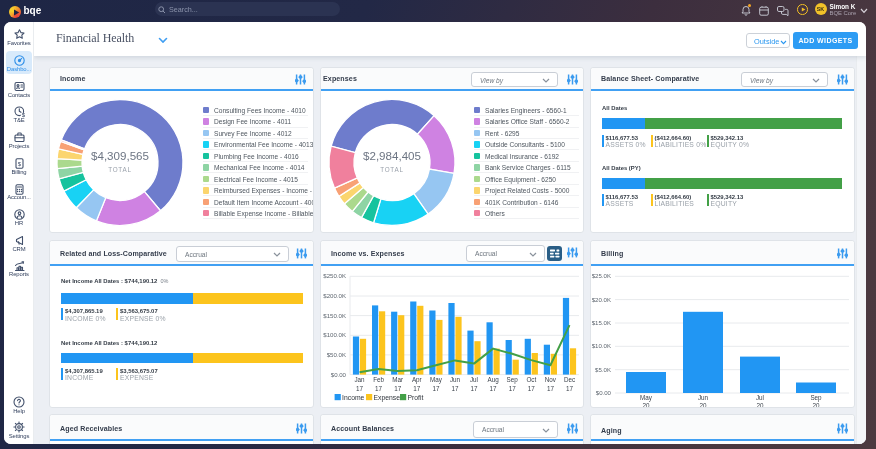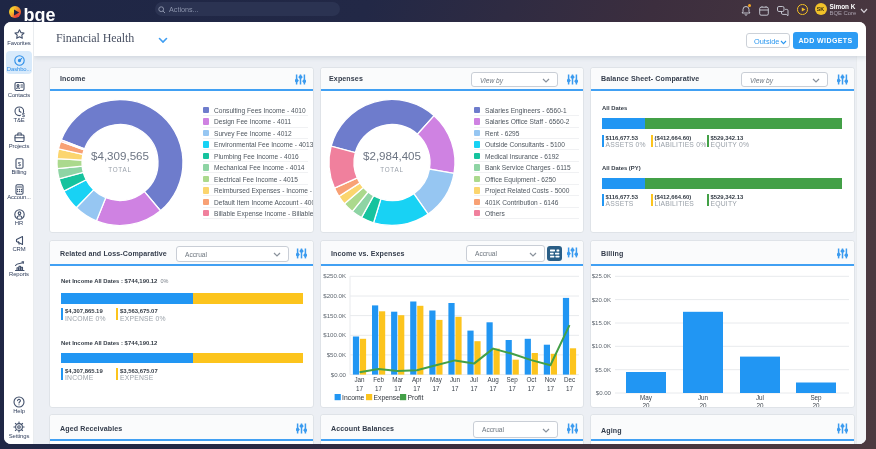--- a/index.html
+++ b/index.html
@@ -21,27 +21,27 @@
 .statv { font-size:5.9px; font-weight:bold; color:#333b45; white-space:nowrap; }
 .statl { font-size:6.8px; color:#9aa1a9; white-space:nowrap; letter-spacing:0.2px; }
 .bslab { position:absolute; font-size:5.9px; font-weight:bold; color:#333b45; }
 </style></head>
 <body>
 
 <div class="abs" style="left:9px;top:6.3px;width:12px;height:12px;border-radius:50%;background:conic-gradient(from 180deg, #ed4b3a 0%, #f5a12d 12%, #f5d32c 30%, #f5c42c 45%, #f2952e 62%, #ef5a35 78%, #e8433c 95%, #ed4b3a 100%);"></div>
 <svg class="abs" style="left:12.5px;top:9px" width="7" height="7" viewBox="0 0 7 7">
     <path d="M1 0.6 L6.2 3.5 L1 6.4 Z" fill="#1f2644"></path>
   </svg>
-<div class="abs" style="left:23.5px;top:4.5px;font-size:18px;font-weight:bold;color:#fff;letter-spacing:0px">bqe</div>
+<div class="abs" style="left:23.5px;top:4.5px;font-size:10px;font-weight:bold;color:#fff;letter-spacing:0px">bqe</div>
 <div class="abs" style="left:154.5px;top:2.3px;width:185px;height:14px;background:#2b3352;border-radius:7px;"></div>
 <svg class="abs" style="left:158px;top:5.5px" width="8" height="8" viewBox="0 0 8 8">
     <circle cx="3.2" cy="3.2" r="2.4" stroke="#8b93ab" stroke-width="1" fill="none"></circle>
     <path d="M5 5 L7 7" stroke="#8b93ab" stroke-width="1"></path>
   </svg>
-<div class="abs" style="left:169px;top:5.2px;font-size:7.2px;color:#8b93ab">Actions...</div>
+<div class="abs" style="left:169px;top:5.2px;font-size:7.2px;color:#8b93ab">Search...</div>
 
 <svg class="abs" style="left:741px;top:5px" width="10" height="11" viewBox="0 0 10 11">
     <path d="M5 1.5 a3 3 0 0 1 3 3 v2 l1 1.5 h-8 l1 -1.5 v-2 a3 3 0 0 1 3-3 Z M4 9.3 a1 1 0 0 0 2 0" stroke="#cfd3dd" stroke-width="0.9" fill="none" stroke-linejoin="round"></path>
   </svg>
 <div class="abs" style="left:747.5px;top:3.5px;width:3.4px;height:3.4px;border-radius:50%;background:#f6a623"></div>
 <svg class="abs" style="left:759px;top:5.5px" width="10" height="10" viewBox="0 0 10 10">
     <rect x="0.7" y="1.2" width="8.6" height="8" rx="1.4" stroke="#cfd3dd" stroke-width="0.9" fill="none"></rect>
     <path d="M0.7 4 h8.6 M3 1.2 V0.2 M7 1.2 V0.2" stroke="#cfd3dd" stroke-width="0.9" fill="none"></path>
   </svg>
 <svg class="abs" style="left:777px;top:5.5px" width="12" height="10" viewBox="0 0 12 10">
@@ -219,21 +219,21 @@
             <span class="lgtx">Default Item Income Account - 40000</span>
           </div>
           <div class="lgrow" style="top:140.0px">
             <span class="lgsq" style="background:#f0809d"></span>
             <span class="lgtx">Billable Expense Income - Billable Expe</span>
           </div>
         </div>
 </div>
 <div class="card" style="left:286px;top:11.5px;width:264px;height:166px">
         <div class="chead" style="height:23px"></div>
-<div class="ctitle" style="left:8px;top:7px">Expenses</div>
+<div class="ctitle" style="left:2px;top:7px">Expenses</div>
 <div class="dd" style="left:150px;top:4px;width:87px;height:15px">
           <span style="font-style:italic;">View by</span>
           <svg width="8" height="5" viewBox="0 0 8 5" style="position:absolute;right:7px;top:5.0px">
             <path d="M1 1 L4 4 L7 1" stroke="#8a929c" stroke-width="1.2" fill="none"></path>
           </svg>
         </div>
 <svg class="abs" style="left:245.5px;top:5.5px" width="11" height="11" viewBox="0 0 11 11">
 <g stroke="#3b9bef" stroke-width="1.5" fill="#3b9bef">
 <line x1="1.6" y1="0.6" x2="1.6" y2="10.4"></line>
 <line x1="5.5" y1="0.6" x2="5.5" y2="10.4"></line>

